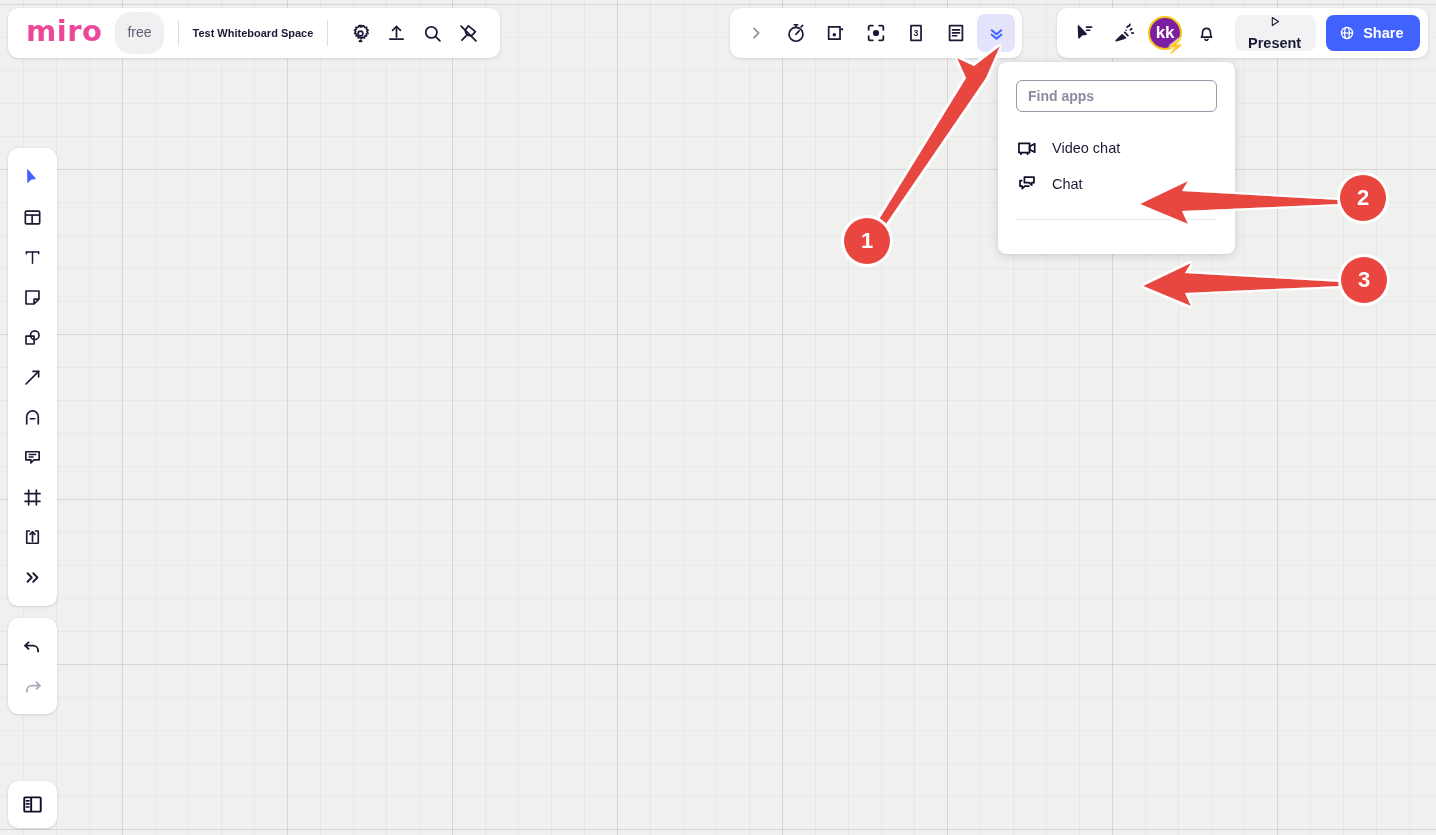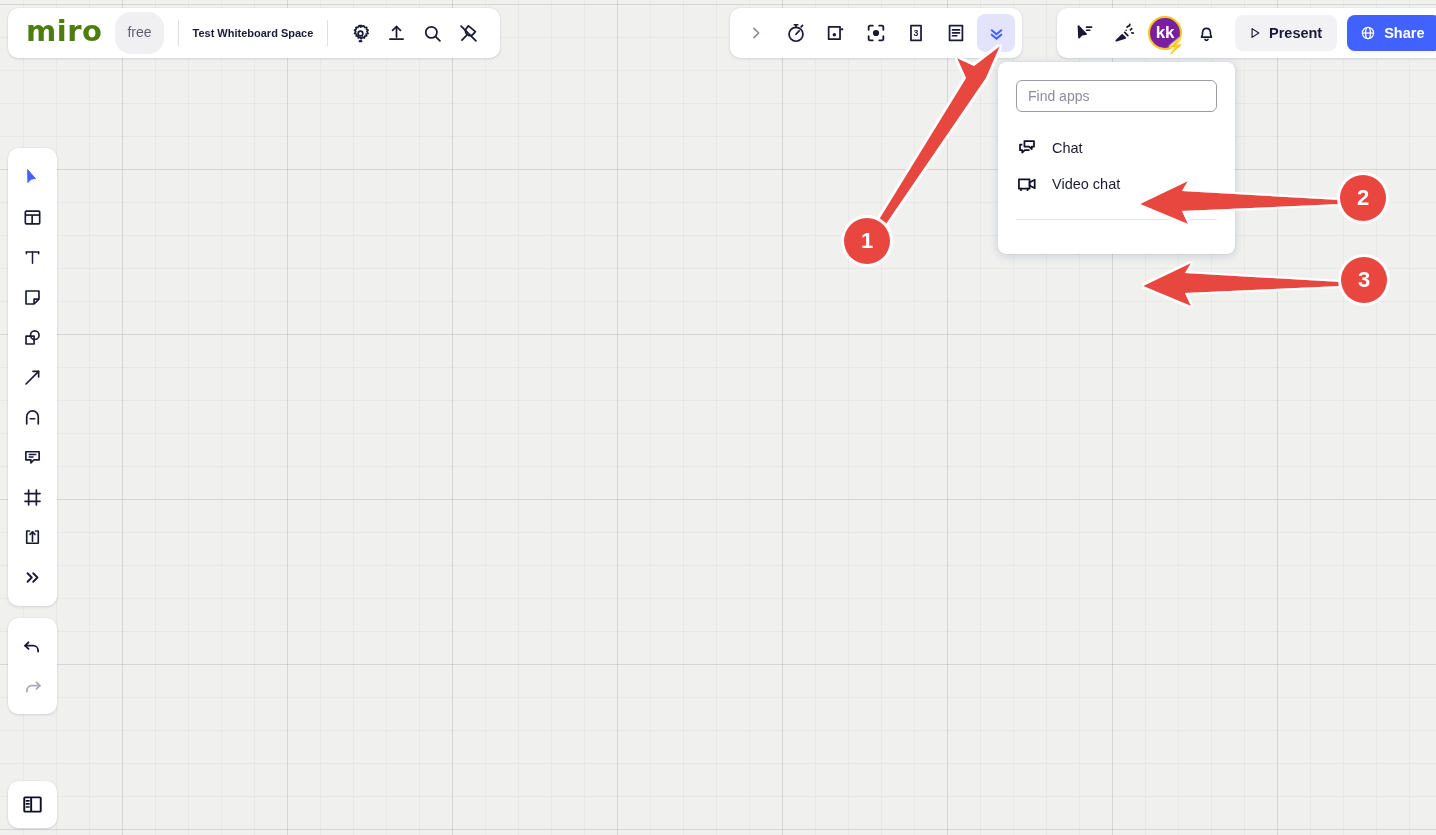--- a/index.html
+++ b/index.html
@@ -59,21 +59,21 @@
     top: 8px;
     height: 50px;
     padding: 0 14px 0 18px;
     gap: 0;
   }
   .miro-logo {
     font-family: "DejaVu Sans", sans-serif;
     font-size: 29px;
     font-weight: 700;
     letter-spacing: 0.5px;
-    color: #4d7c0f;
+    color: #ec4899;
     line-height: 1;
     padding-bottom: 4px;
     user-select: none;
   }
   .plan-badge {
     margin-left: 13px;
     background: #f0f0f2;
     color: #5f5f72;
     font-size: 14px;
     padding: 13px 12px;
@@ -169,20 +169,21 @@
     color: #1a1a36;
     font-size: 14.5px;
     font-weight: 700;
     border: none;
     border-radius: 8px;
     height: 36px;
     padding: 0 15px 0 13px;
     margin-left: 8px;
     cursor: pointer;
     font-family: "Liberation Sans", sans-serif;
+    flex-direction: column;
   }
   .btn-share {
     display: flex;
     align-items: center;
     gap: 8px;
     background: #4262ff;
     color: #ffffff;
     font-size: 14.5px;
     font-weight: 700;
     border: none;
@@ -292,20 +293,21 @@
     width: 100%;
     height: 32px;
     border: 1px solid #9a9aaa;
     border-radius: 6px;
     padding: 0 11px;
     font-size: 14px;
     color: #41415a;
     font-family: "Liberation Sans", sans-serif;
     outline: none;
     background: #fff;
+    font-weight: bold;
   }
   #find-apps::placeholder { color: #8c8ca0; }
   .app-list { margin-top: 18px; }
   .app-item {
     display: flex;
     align-items: center;
     gap: 14px;
     height: 36px;
     cursor: pointer;
     border-radius: 6px;
@@ -615,37 +617,37 @@
     </svg>
   </div>
 
 
   <div id="apps-panel">
     <input id="find-apps" type="text" placeholder="Find apps" style="">
 
     <div class="app-list">
       <div class="app-item">
         <span class="app-icon">
-          <svg width="22" height="22" viewBox="0 0 24 24" fill="none" stroke="#0f0f28" stroke-width="1.9" stroke-linejoin="round">
-            <path d="M9.2 4.4h10.4v6.2h-2.4v2.6l-2.8-2.6H9.2z"></path>
-            <path d="M7 8.2H4.4v6.2h2.4v2.6l2.8-2.6h5.2"></path>
-          </svg>
-        </span>
-        <span class="app-label">Chat</span>
-      </div>
-
-      <div class="app-item">
-        <span class="app-icon">
           <svg width="22" height="22" viewBox="0 0 24 24" fill="none" stroke="#0f0f28" stroke-width="1.9" stroke-linejoin="round" stroke-linecap="round">
             <rect x="3.2" y="7" width="11.6" height="10"></rect>
             <path d="M14.8 10.4 20.4 7.4v9.2l-5.6-3z"></path>
             <path d="M5.4 17v1.8M12.6 17v1.8"></path>
           </svg>
         </span>
         <span class="app-label">Video chat</span>
+      </div>
+
+      <div class="app-item">
+        <span class="app-icon">
+          <svg width="22" height="22" viewBox="0 0 24 24" fill="none" stroke="#0f0f28" stroke-width="1.9" stroke-linejoin="round">
+            <path d="M9.2 4.4h10.4v6.2h-2.4v2.6l-2.8-2.6H9.2z"></path>
+            <path d="M7 8.2H4.4v6.2h2.4v2.6l2.8-2.6h5.2"></path>
+          </svg>
+        </span>
+        <span class="app-label">Chat</span>
       </div>
     </div>
 
     <div class="panel-sep"></div>
 
   </div>
 
   <div id="annotations">
     <svg width="1436" height="835" style="position:absolute;inset:0;">
       <defs>

